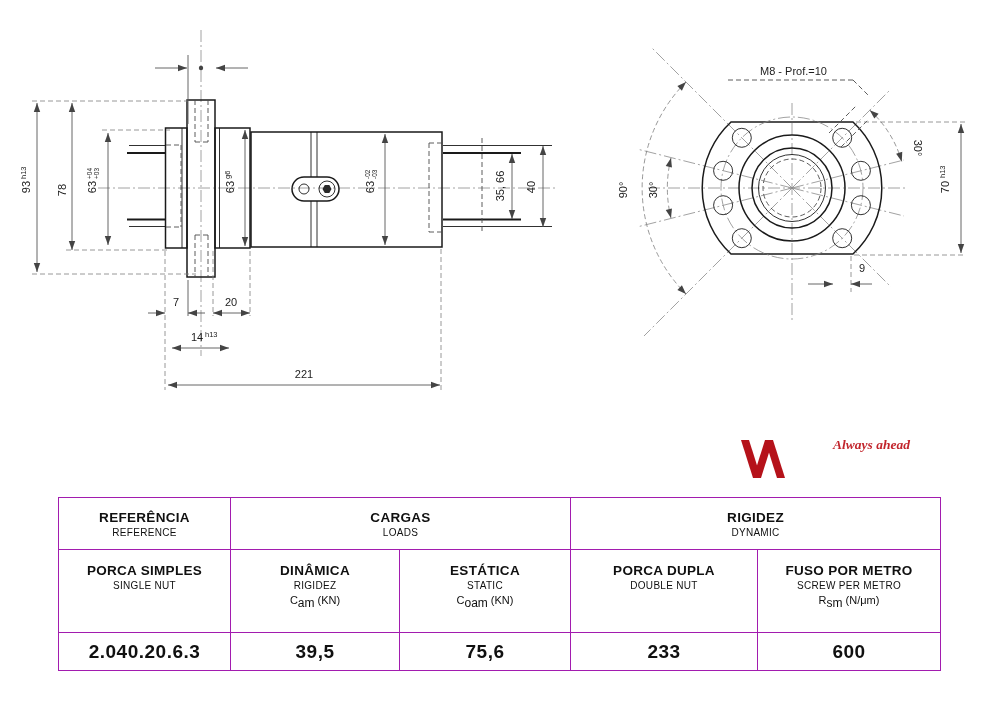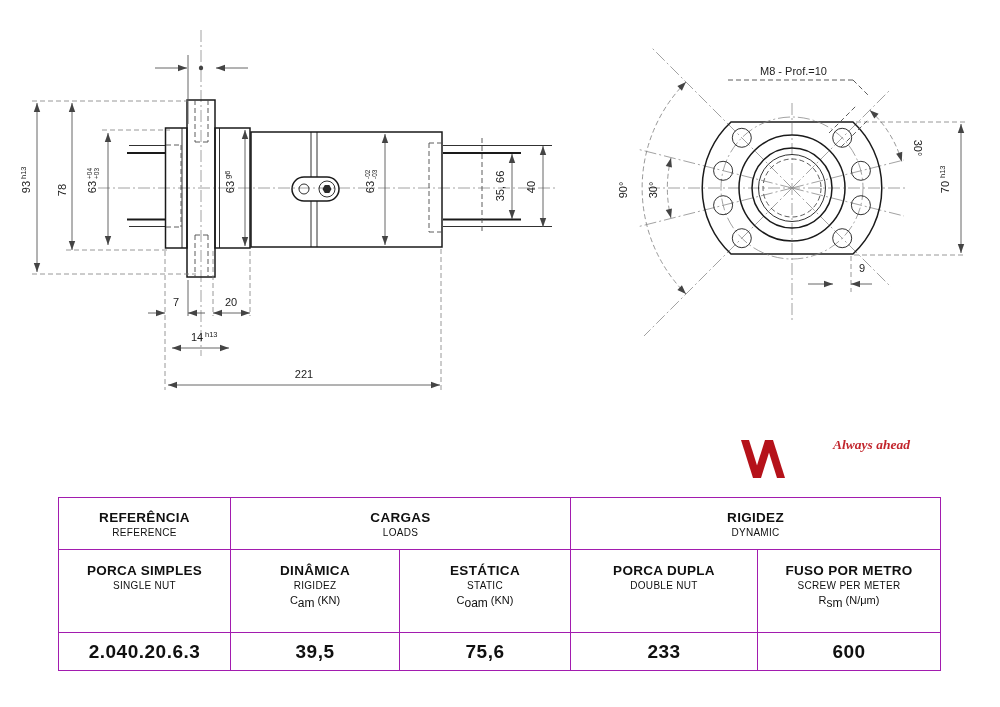--- a/index.html
+++ b/index.html
@@ -315,21 +315,21 @@
       <div class="ptx">ESTÁTICA</div>
       <div class="en">STATIC</div>
       <div class="unit"><span>C</span><sub>oam</sub><span class="u">(KN)</span></div>
     </td>
     <td>
       <div class="ptx">PORCA DUPLA</div>
       <div class="en">DOUBLE NUT</div>
     </td>
     <td>
       <div class="ptx">FUSO POR METRO</div>
-      <div class="en">SCREW PER METER</div>
+      <div class="en">SCREW PER METRO</div>
       <div class="unit"><span>R</span><sub>sm</sub><span class="u">(N/μm)</span></div>
     </td>
   </tr>
   <tr class="r3">
     <td>
             <div class="val">2.040.20.6.3</div>
           </td>
     <td>
             <div class="val">39,5</div>
           </td>

